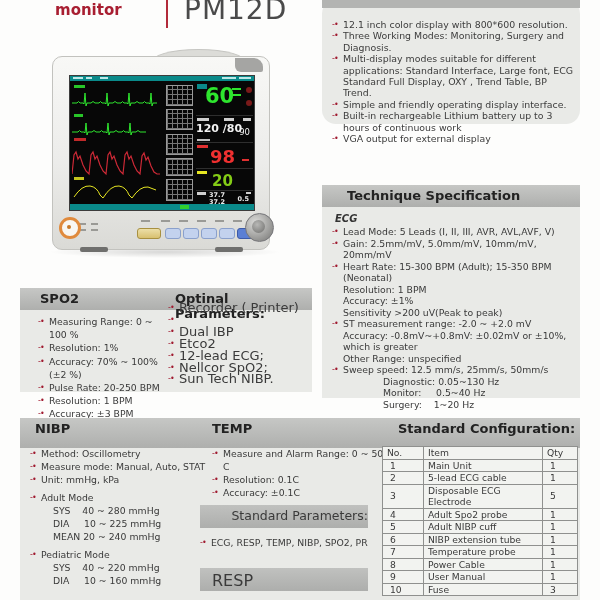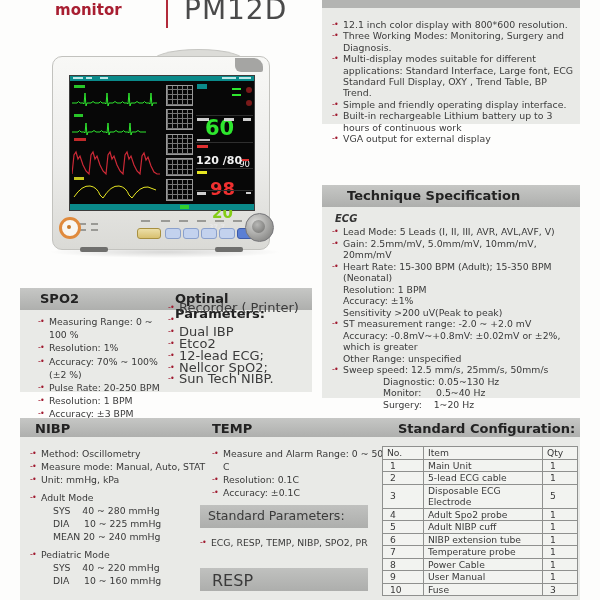--- a/index.html
+++ b/index.html
@@ -21,49 +21,49 @@
   .list .li{display:flex;align-items:flex-start;}
   .blt{flex:none;width:11px;color:#a01a30;font-size:8px;line-height:inherit;letter-spacing:-1px;}
   .blt::before{content:"-\2022";}
   .li.nb .blt{visibility:hidden;}
   .li.i1 .txt{padding-left:12px;}
   .li.i2 .txt{padding-left:40px;}
   .li.gap{margin-top:5px;}
   .txt{white-space:pre-wrap;}
 
   
-  .features-blk{left:322px;top:0;width:258px;height:124px;}
+  .features-blk{left:322px;top:0;width:258px;height:124px;border-radius:14px;}
   .features-list{padding:11px 6px 0 10px;font-size:9.4px;line-height:11.4px;color:#3c3c3c;}
 
   
   .techspec-blk{left:322px;top:185px;width:258px;height:213px;}
   .techspec-blk .band{height:22px;}
   .techspec-blk .bt{display:block;padding:3px 0 0 13px;}
   .ecg-sub{margin:6px 0 2px 13px;font-size:10px;font-weight:bold;font-style:italic;color:#333;}
   .techspec-list{padding:0 5px 0 10px;font-size:9.3px;line-height:11.5px;}
 
   
   .spo2-blk{left:20px;top:288px;width:292px;height:104px;}
   .spo2-blk .band{position:relative;height:22px;}
   .spo2-title{position:absolute;left:20px;top:3px;}
   .optional-title{position:absolute;left:155px;top:3px;}
   .spo2-list{position:absolute;left:18px;top:27px;width:132px;font-size:9.3px;line-height:13.2px;}
   .optional-list{position:absolute;left:148px;top:14px;width:142px;font-size:13px;line-height:11.9px;}
 
   
   .bottom-blk{left:20px;top:418px;width:560px;height:182px;}
-  .bottom-blk .band{position:relative;height:19px;}
+  .bottom-blk .band{position:relative;height:30px;}
   .nibp-title{position:absolute;left:15px;top:3px;}
   .temp-title{position:absolute;left:192px;top:3px;}
   .stdcfg-title{position:absolute;left:378px;top:3px;}
   .nibp-list{position:absolute;left:10px;top:29px;width:178px;font-size:9.3px;line-height:13px;}
   .temp-list{position:absolute;left:192px;top:29px;width:172px;font-size:9.3px;line-height:13px;}
   .stdparams-band{position:absolute;left:180px;top:87px;width:168px;height:23px;
                   background:linear-gradient(180deg,#c0c1bf,#adaeac);}
-  .stdparams-band .bt{display:block;padding:3px 0 0 8px;font-size:12.5px;}
+  .stdparams-band .bt{display:block;padding:3px 0 0 28px;font-size:12.5px;text-align:right;}
   .stdparams-line{position:absolute;left:180px;top:119px;width:185px;font-size:9.3px;line-height:12px;}
   .resp-band{position:absolute;left:180px;top:150px;width:168px;height:23px;
              background:linear-gradient(180deg,#c0c1bf,#adaeac);}
   .resp-band .bt{display:block;padding:3px 0 0 12px;}
 
   
   .cfg-table{position:absolute;left:362px;top:28px;width:196px;border-collapse:collapse;
              background:#f2f3f0;font-size:9.2px;color:#3a3a3a;}
   .cfg-table th,.cfg-table td{border:1px solid #8f908e;padding:0 4px;height:11.5px;line-height:11.5px;font-weight:normal;text-align:left;}
   .cfg-table th{font-size:9.2px;}
@@ -85,21 +85,21 @@
   .scr-topbar{position:absolute;left:0;top:0;width:100%;height:5px;background:#0a8a8a;}
   .scr-topbar i{position:absolute;top:1px;height:2px;background:#bfe8e8;display:block;}
   .scr-botbar{position:absolute;left:0;bottom:0;width:100%;height:6px;background:#0a8a8a;}
   .scr-botbar i{position:absolute;left:110px;top:1px;width:9px;height:4px;background:#30d030;display:block;}
   .wave{position:absolute;left:2px;width:92px;}
   .sm-label{position:absolute;height:2.5px;opacity:.85;display:block;}
   .grid-box{position:absolute;left:96px;width:27px;border:1px solid #9a9a9a;box-sizing:border-box;
     background-image:repeating-linear-gradient(0deg,#777 0 1px,transparent 1px 5px),
                      repeating-linear-gradient(90deg,#777 0 1px,transparent 1px 5px);}
   .panel{position:absolute;left:126px;right:1px;border-top:1px solid #2e2e2e;}
-  .pv{position:absolute;font-weight:bold;font-family:"DejaVu Sans","Liberation Sans",sans-serif;margin-top:32px;}
+  .pv{position:absolute;font-weight:bold;font-family:"DejaVu Sans","Liberation Sans",sans-serif;}
   .chip{position:absolute;display:block;}
   .mon-btn{position:absolute;height:9px;border-radius:3px;}
   .btn-dash{position:absolute;height:2px;width:9px;background:#9a9a96;}
   .power-btn{position:absolute;left:6px;top:160px;width:16px;height:16px;border-radius:50%;
              border:3px solid #e08a3c;background:#f8f6f2;}
   .power-btn::after{content:"";position:absolute;left:5px;top:5px;width:4px;height:4px;border-radius:50%;background:#c87828;}
   .knob{position:absolute;left:192px;top:156px;width:27px;height:27px;border-radius:50%;
         background:radial-gradient(circle at 35% 32%,#dcdcda,#8e8e8c 75%);border:1px solid #76767a;}
   .knob::after{content:"";position:absolute;left:6px;top:6px;width:13px;height:13px;border-radius:50%;
                background:radial-gradient(circle at 40% 35%,#b8b8b6,#6e6e6c);}
@@ -290,21 +290,21 @@
           <span class="txt">Sensitivity &gt;200 uV(Peak to peak)</span>
         </div>
 
         <div class="li">
           <span class="blt"></span>
           <span class="txt">ST measurement range: -2.0 ~ +2.0 mV</span>
         </div>
 
         <div class="li nb">
           <span class="blt"></span>
-          <span class="txt">Accuracy: -0.8mV~+0.8mV: ±0.02mV or ±2%, which is greater</span>
+          <span class="txt">Accuracy: -0.8mV~+0.8mV: ±0.02mV or ±10%, which is greater</span>
         </div>
 
         <div class="li nb">
           <span class="blt"></span>
           <span class="txt">Other Range: unspecified</span>
         </div>
 
         <div class="li">
           <span class="blt"></span>
           <span class="txt">Sweep speed: 12.5 mm/s, 25mm/s, 50mm/s</span>

